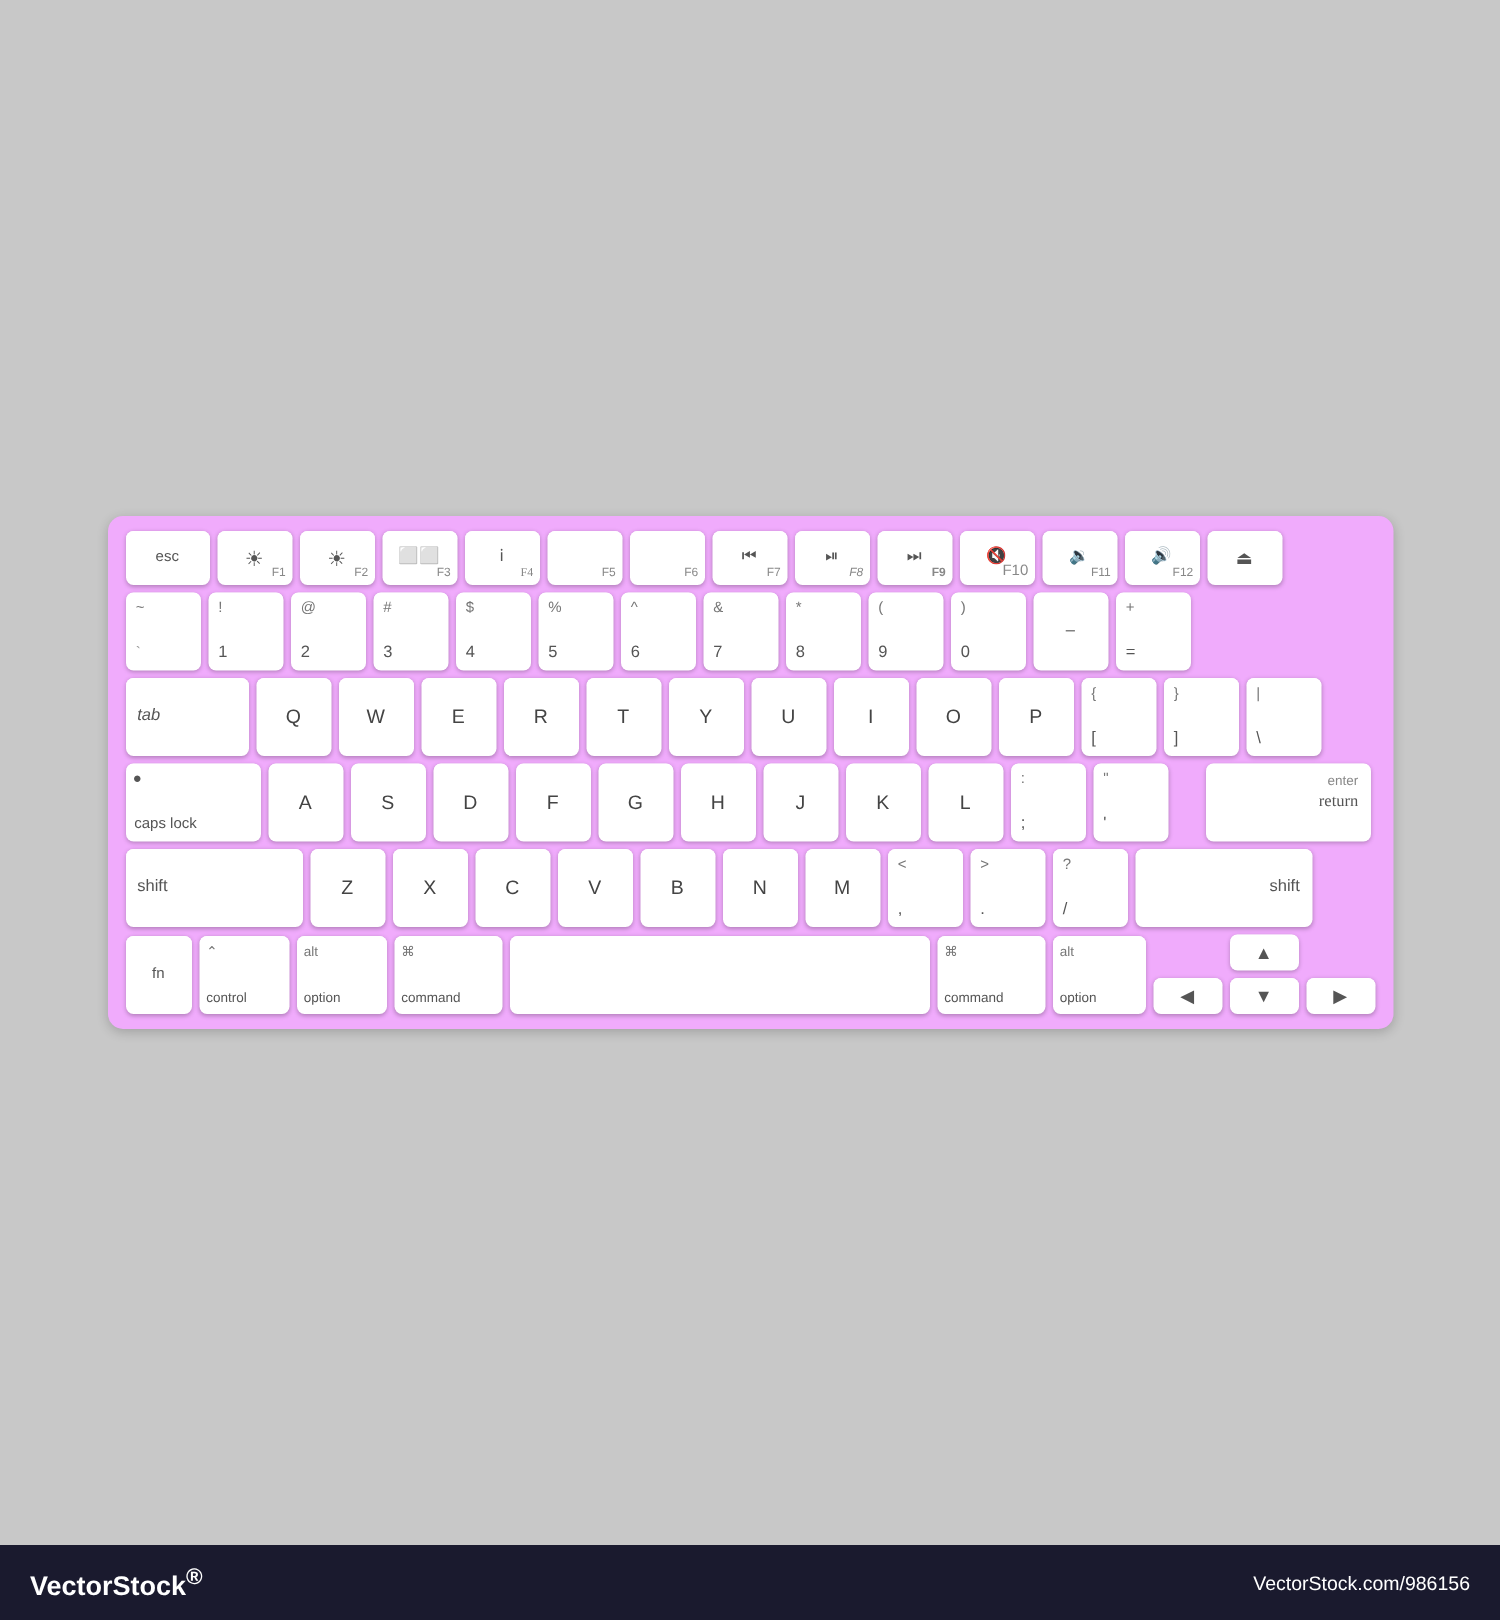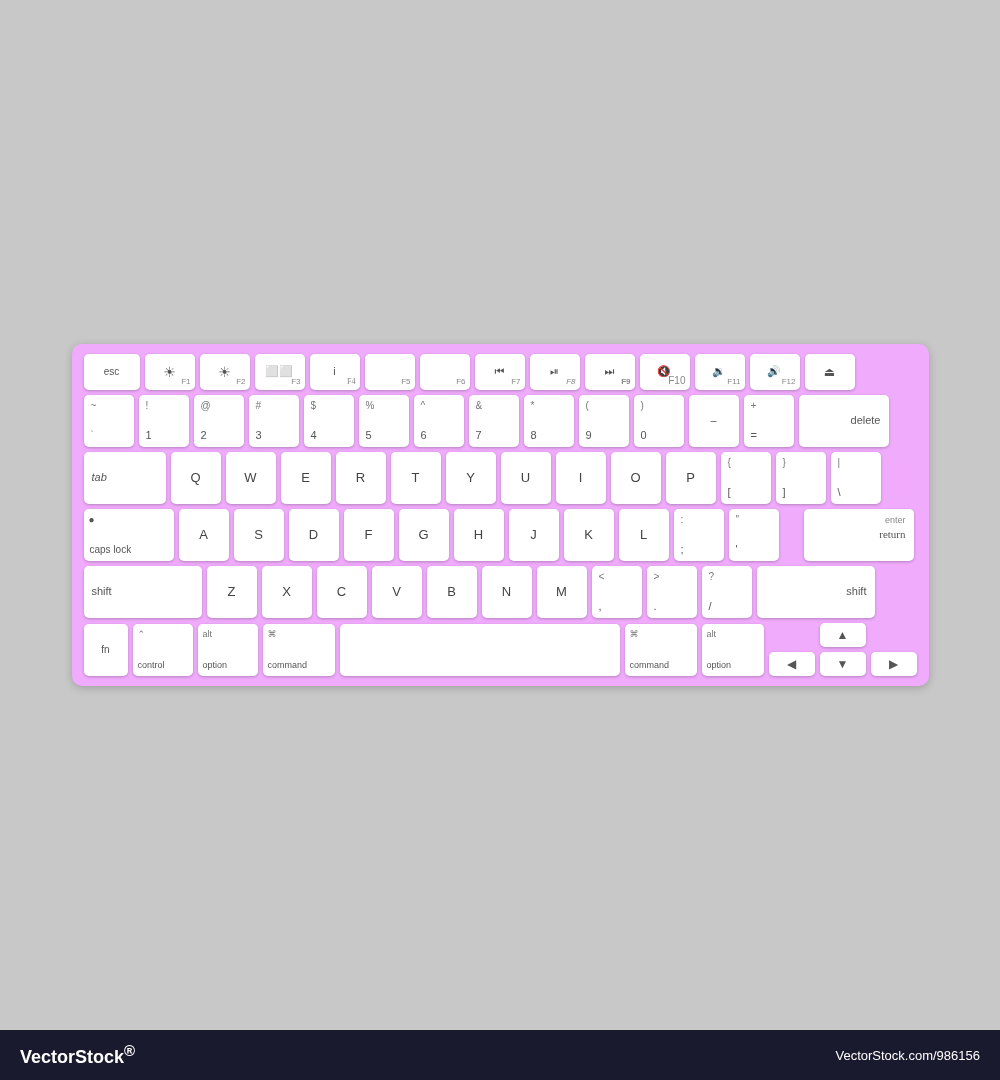--- a/index.html
+++ b/index.html
@@ -208,23 +208,20 @@
         <span style="font-size:11px;color:#555;position:absolute;bottom:5px;left:7px;">0</span>
       </div>
       <div class="key">
         <span style="font-size:10px;color:#777;position:absolute;top:5px;left:7px;"></span>
         <span style="font-size:11px;color:#555;">–</span>
       </div>
       <div class="key">
         <span style="font-size:10px;color:#777;position:absolute;top:5px;left:7px;">+</span>
         <span style="font-size:11px;color:#555;position:absolute;bottom:5px;left:7px;">=</span>
       </div>
-      <div class="key key-delete">
-        <span style="font-size:11px;color:#555;">delete</span>
-      </div>
     </div>
 
     <div class="key-row">
       <div class="key key-tab">
         <span style="font-size:11px;color:#555;">tab</span>
       </div>
       <div class="key">
           <span class="key-main">Q</span>
         </div>
       <div class="key">

